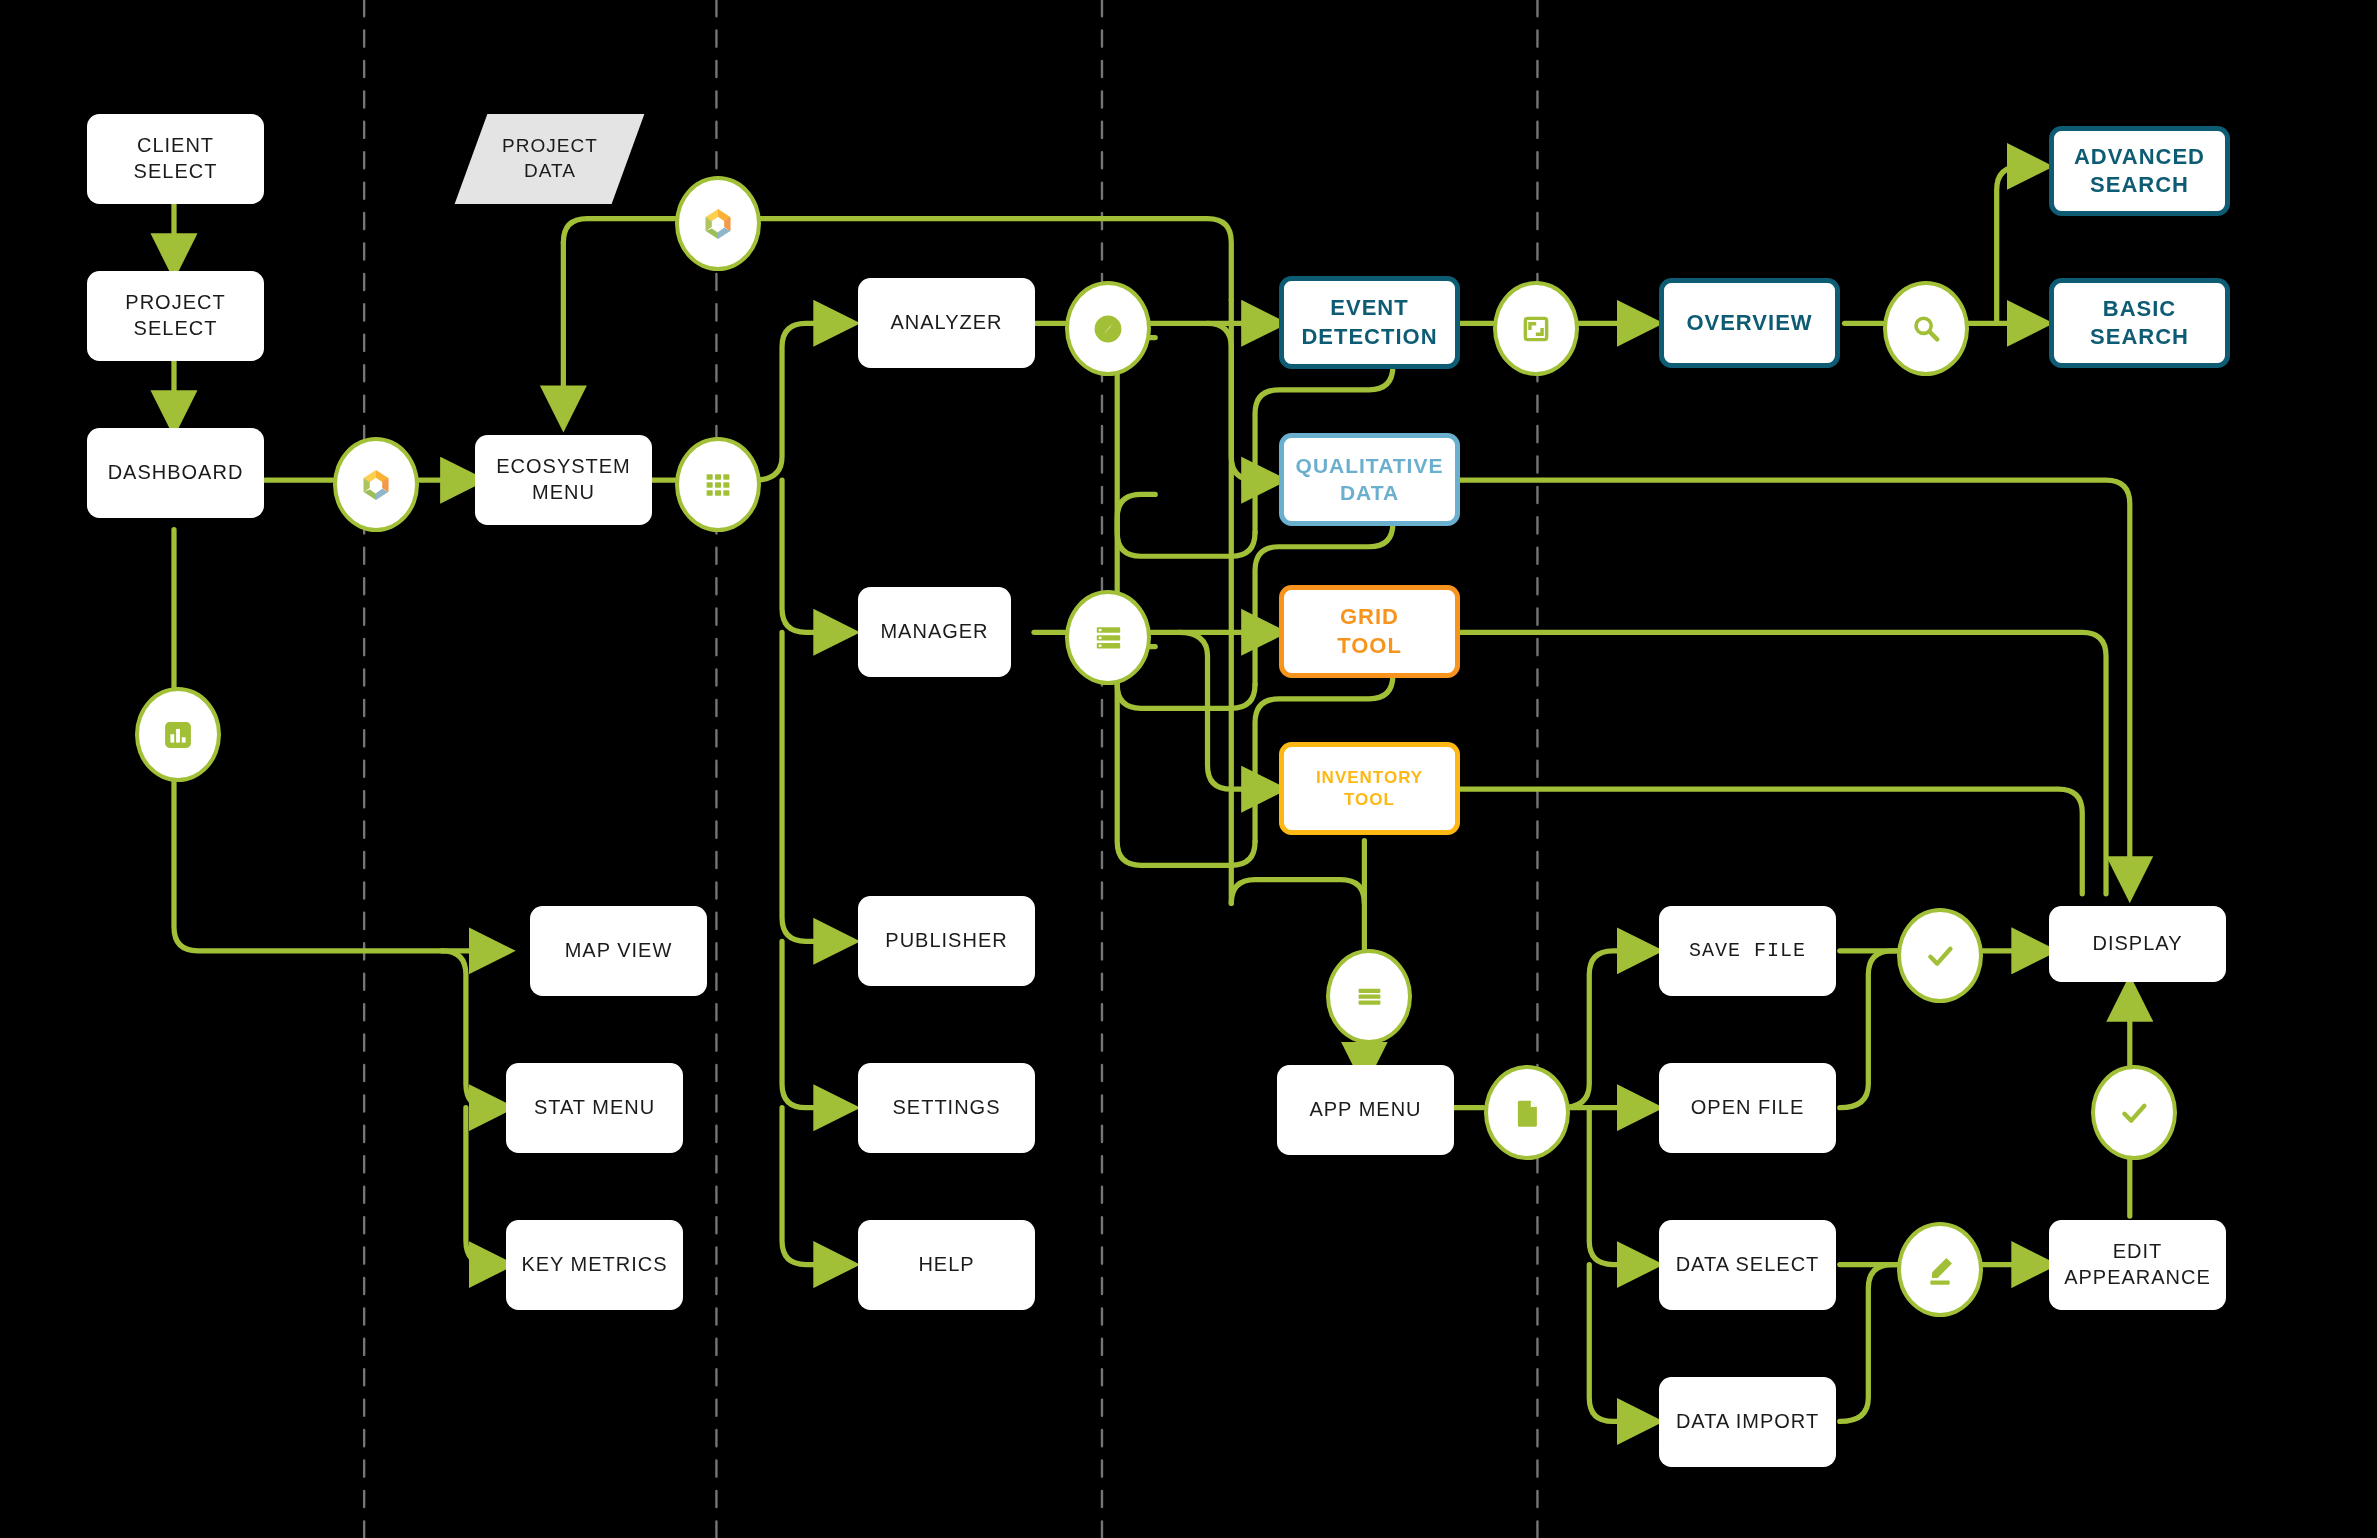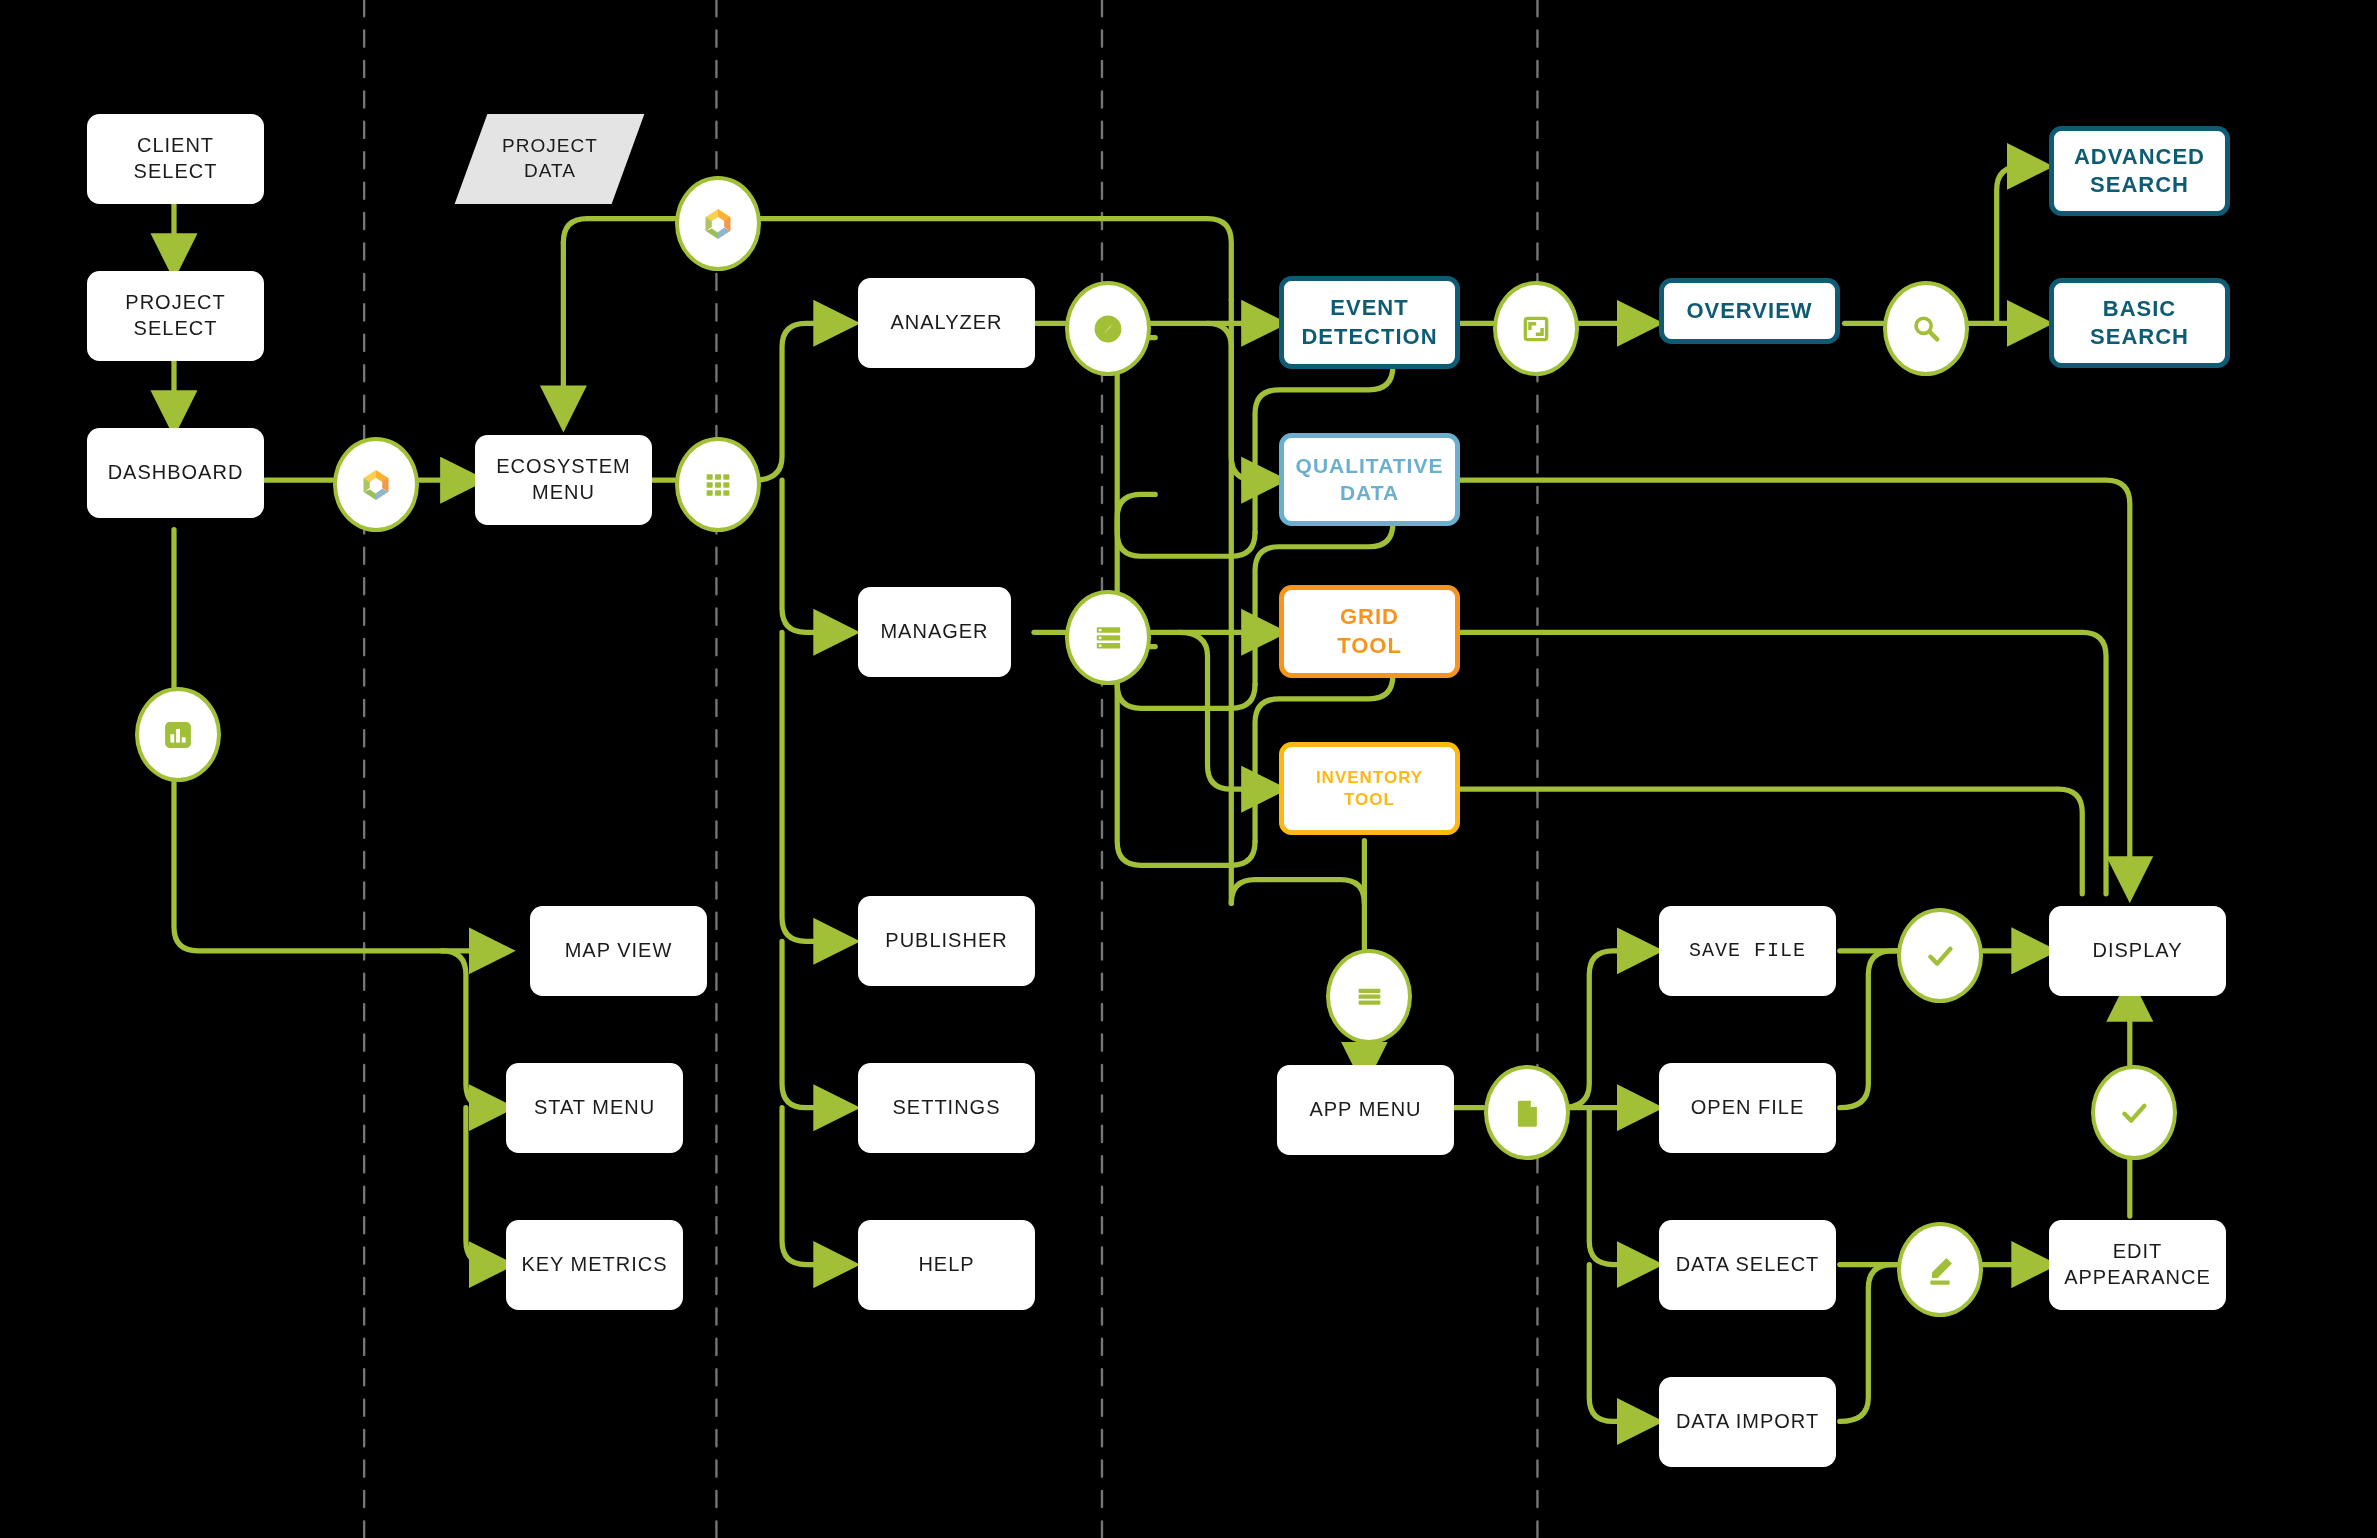--- a/index.html
+++ b/index.html
@@ -162,35 +162,35 @@
   <div class="node teal" style="left:1279px;top:276px;width:181px;height:93px;">EVENT<br>DETECTION</div>
 
   <div class="node lblue" style="left:1279px;top:433px;width:181px;height:93px;">QUALITATIVE<br>DATA</div>
 
   <div class="node orange" style="left:1279px;top:585px;width:181px;height:93px;">GRID<br>TOOL</div>
 
   <div class="node amber" style="left:1279px;top:742px;width:181px;height:93px;">INVENTORY<br>TOOL</div>
 
   <div class="node plain" style="left:1277px;top:1065px;width:177px;height:90px;">APP MENU</div>
 
-  <div class="node teal" style="left:1659px;top:278px;width:181px;height:66px;">OVERVIEW</div>
+  <div class="node teal" style="left:1659px;top:278px;width:181px;height:90px;">OVERVIEW</div>
 
   <div class="node teal" style="left:2049px;top:126px;width:181px;height:90px;text-align:center;">ADVANCED<br>SEARCH</div>
 
   <div class="node teal" style="left:2049px;top:278px;width:181px;height:90px;">BASIC<br>SEARCH</div>
 
   <div class="node plain" style="left:1659px;top:906px;width:177px;height:90px;font-family:Liberation Mono, monospace;">SAVE FILE</div>
 
   <div class="node plain" style="left:1659px;top:1063px;width:177px;height:90px;">OPEN FILE</div>
 
   <div class="node plain" style="left:1659px;top:1220px;width:177px;height:90px;">DATA SELECT</div>
 
   <div class="node plain" style="left:1659px;top:1377px;width:177px;height:90px;">DATA IMPORT</div>
 
-  <div class="node plain" style="left:2049px;top:906px;width:177px;height:90px;">DISPLAY</div>
+  <div class="node plain" style="left:2049px;top:906px;width:177px;height:76px;">DISPLAY</div>
 
   <div class="node plain" style="left:2049px;top:1220px;width:177px;height:90px;">EDIT<br>APPEARANCE</div>
 
   <div class="badge" style="left:675px;top:176px;width:78px;height:87px;">
     <svg width="44" height="44" viewBox="0 0 100 100">
       <polygon points="50,16 78,34 64,44 50,34" fill="#f9b233"></polygon>
       <polygon points="50,16 22,34 36,44 50,34" fill="#fcd04f"></polygon>
       <polygon points="78,34 78,66 64,56 64,44" fill="#f28f3f"></polygon>
       <polygon points="78,34 64,44 78,66 90,50" fill="#f6a04a" opacity="0"></polygon>
       <polygon points="22,34 22,66 36,56 36,44" fill="#b9cd66"></polygon>

